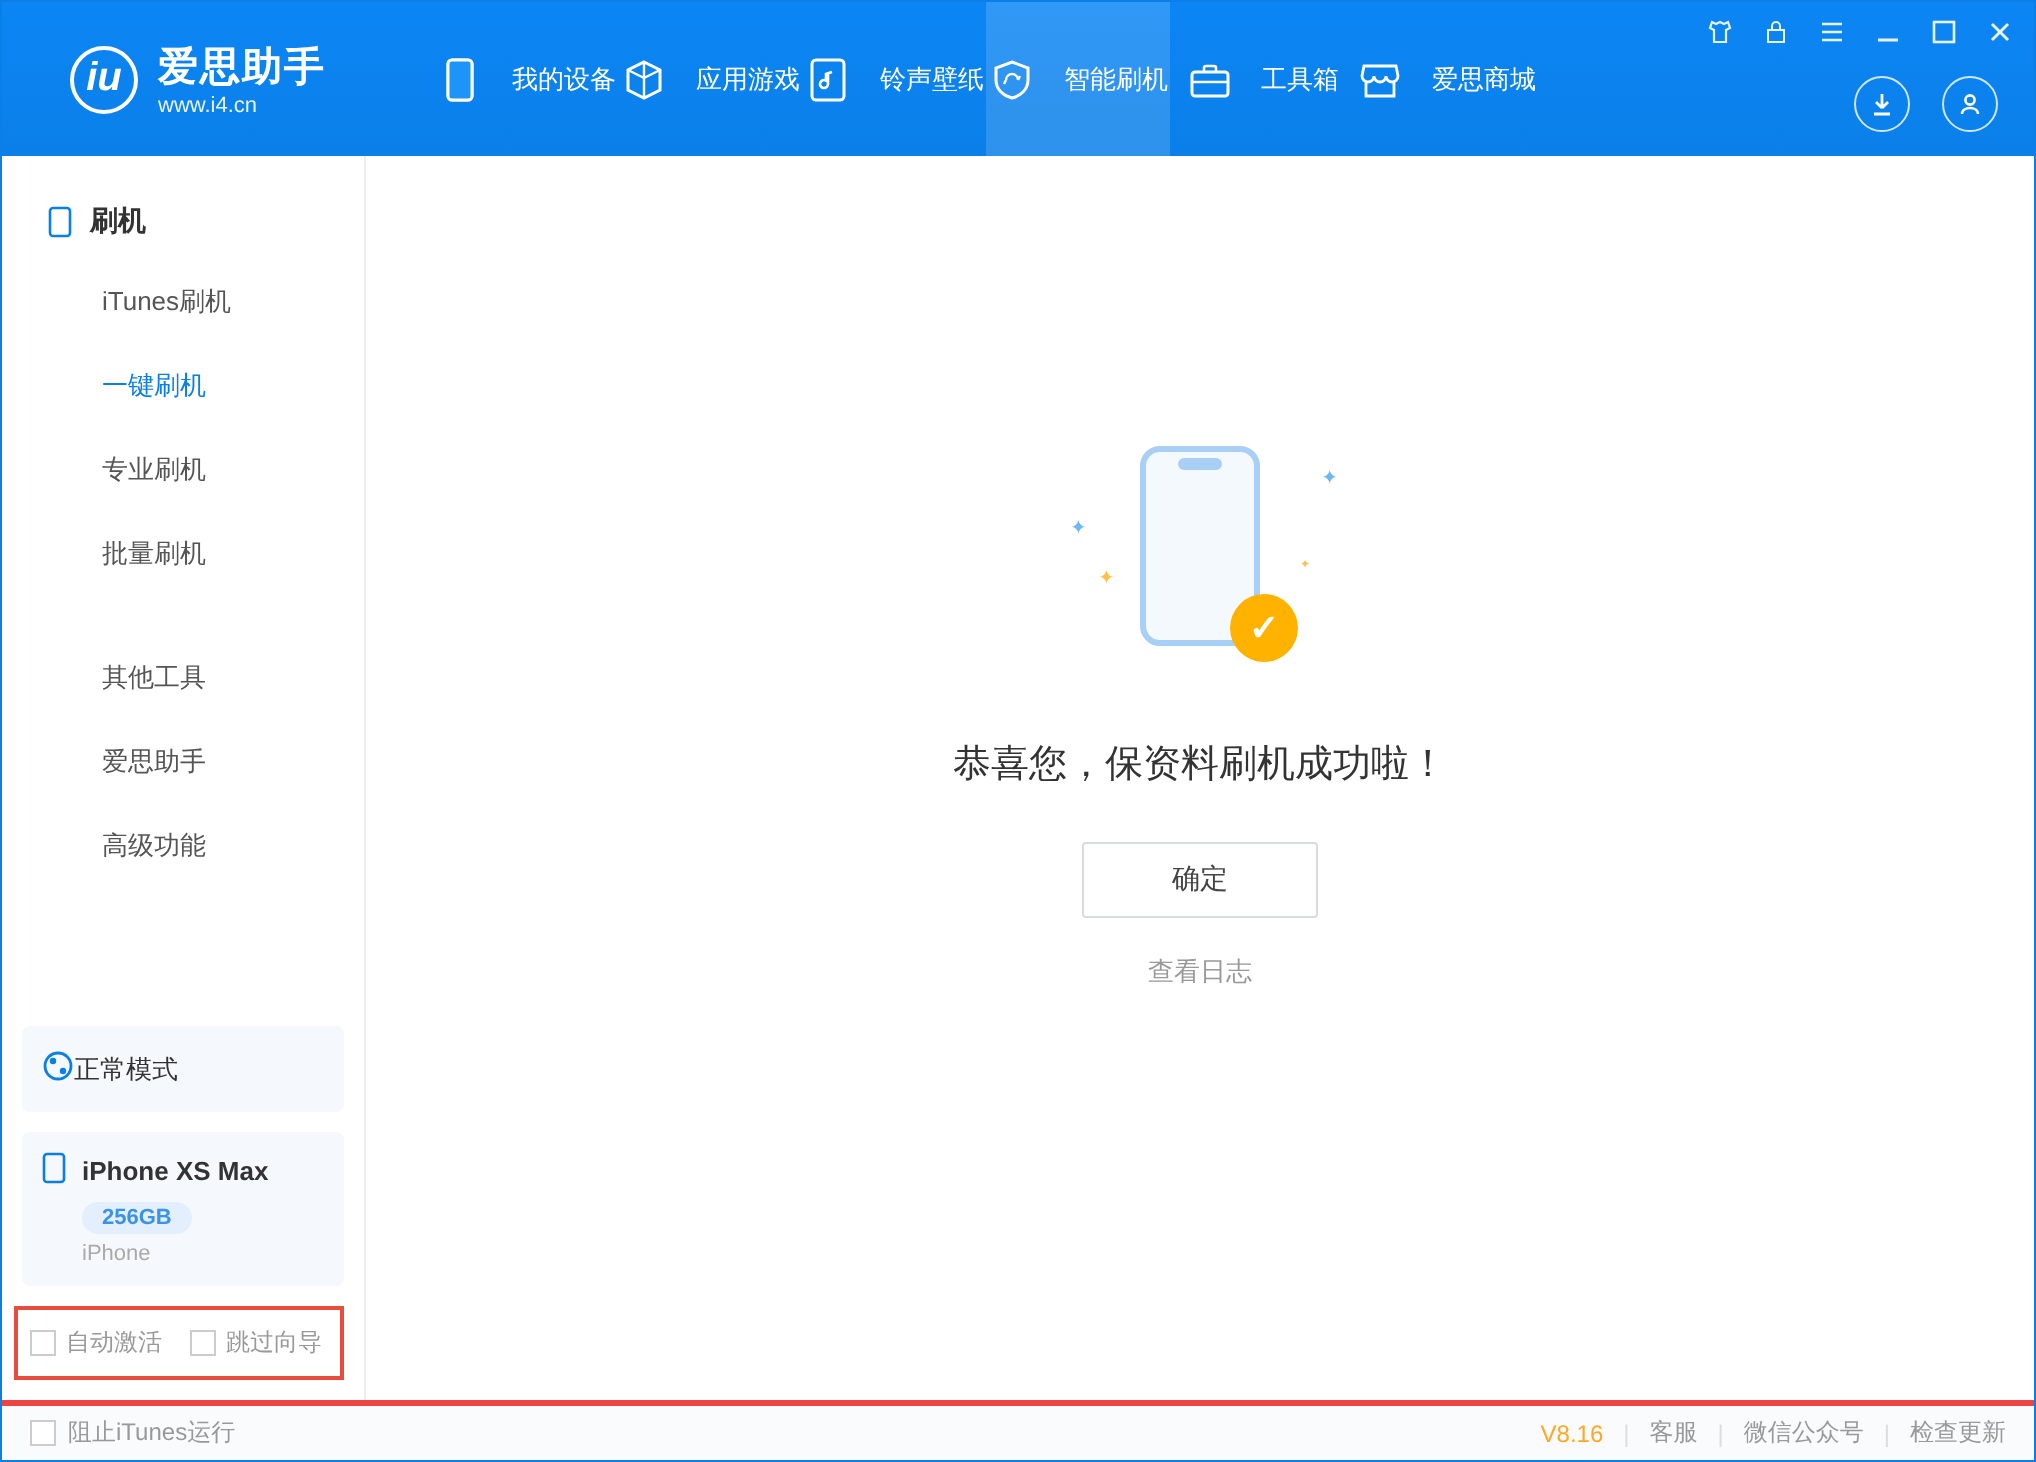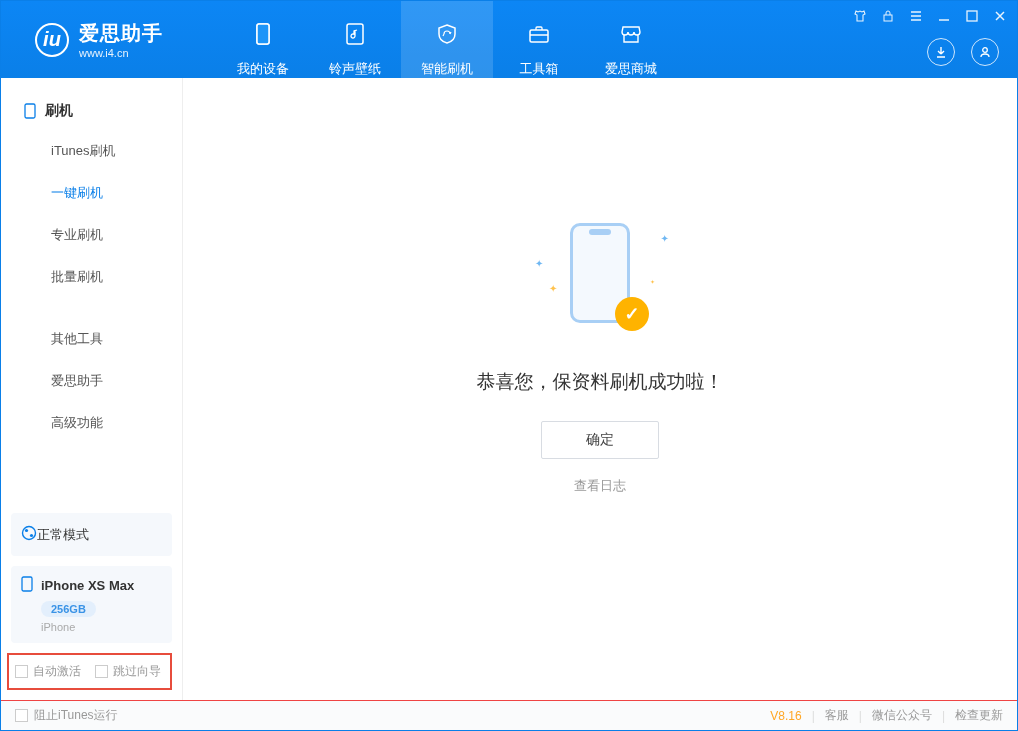--- a/index.html
+++ b/index.html
@@ -7,21 +7,21 @@
 
 
 .header { background: linear-gradient(to bottom, #0c86f5, #0a7fe8); height: 77px; display: flex; align-items: center; color: #fff; position: relative; }
 .logo-area { display: flex; align-items: center; padding: 0 34px; gap: 10px; }
 .logo-circle { width: 34px; height: 34px; border: 2.5px solid #fff; border-radius: 50%; display: flex; align-items: center; justify-content: center; font-weight: bold; font-size: 20px; font-style: italic; }
 .logo-text { display: flex; flex-direction: column; }
 .logo-title { font-size: 20px; font-weight: bold; letter-spacing: 1px; }
 .logo-sub { font-size: 11px; opacity: 0.9; }
 
 .nav-tabs { display: flex; height: 100%; margin-left: 20px; }
-.nav-tab { width: 92px; display: flex; flex-direction: column; align-items: center; justify-content: flex-end; gap: 14px; cursor: pointer; font-size: 13px; }
+.nav-tab { width: 92px; display: flex; flex-direction: row; align-items: center; justify-content: center; gap: 14px; cursor: pointer; font-size: 13px; }
 .nav-tab.active { background: rgba(255,255,255,0.15); }
 .nav-icon { width: 24px; height: 24px; display: flex; align-items: center; justify-content: center; }
 
 .titlebar-icons { position: absolute; right: 8px; top: 6px; display: flex; gap: 10px; align-items: center; }
 .titlebar-icons span { width: 18px; height: 18px; display: flex; align-items: center; justify-content: center; cursor: pointer; opacity: 0.9; }
 
 .header-right-icons { position: absolute; right: 18px; bottom: 12px; display: flex; gap: 16px; }
 .circle-icon { width: 28px; height: 28px; border: 1.5px solid rgba(255,255,255,0.8); border-radius: 50%; display: flex; align-items: center; justify-content: center; cursor: pointer; }
 
 
@@ -54,21 +54,21 @@
 .sparkle.s1 { left: -20px; top: 35px; color: #6fb7f2; }
 .sparkle.s2 { left: -6px; top: 60px; color: #ffc24d; }
 .sparkle.s3 { right: -24px; top: 10px; color: #6fb7f2; }
 .sparkle.s4 { right: -10px; top: 55px; color: #ffc24d; font-size: 6px; }
 
 .success-text { font-size: 19px; color: #333; margin-top: 36px; }
 .ok-btn { margin-top: 26px; padding: 9px 44px; border: 1px solid #d8dce2; background: #fff; font-size: 14px; color: #444; cursor: pointer; border-radius: 2px; }
 .log-link { margin-top: 18px; font-size: 13px; color: #999; cursor: pointer; }
 
 
-.footer { height: 30px; background: #fafbfc; border-top: 1px solid #ef4444; display: flex; align-items: center; padding: 0 14px; font-size: 12px; color: #999; }
+.footer { height: 30px; background: #fafbfc; border-top: 3px solid #ef4444; display: flex; align-items: center; padding: 0 14px; font-size: 12px; color: #999; }
 .footer-left { display: flex; align-items: center; gap: 6px; cursor: pointer; }
 .footer-right { margin-left: auto; display: flex; align-items: center; gap: 10px; }
 .footer-right span { cursor: pointer; }
 .footer-sep { color: #ddd; }
 .version { color: #ffa726; }
 </style>
 </head>
 <body>
 
 <div class="header">
@@ -83,20 +83,29 @@
   <div class="nav-tabs">
     <div class="nav-tab">
       <span class="nav-icon">
           <svg width="20" height="24" viewBox="0 0 20 24">
             <rect x="4" y="2" width="12" height="20" rx="2" fill="none" stroke="#fff" stroke-width="1.5"></rect>
             <rect x="4" y="2" width="12" height="20" rx="2" fill="#1d95f8"></rect>
             <rect x="4" y="2" width="12" height="20" rx="2" fill="none" stroke="#fff" stroke-width="1.5"></rect>
           </svg>
         </span>
       <span>我的设备</span>
+    </div>
+    <div class="nav-tab">
+      <span class="nav-icon">
+          <svg width="24" height="24" viewBox="0 0 24 24">
+            <path d="M12 3l8 4v10l-8 4-8-4V7z" fill="none" stroke="#fff" stroke-width="1.5"></path>
+            <path d="M12 3v18M4 7l8 4 8-4" fill="none" stroke="#fff" stroke-width="1.2"></path>
+          </svg>
+        </span>
+      <span>应用游戏</span>
     </div>
     <div class="nav-tab">
       <span class="nav-icon">
           <svg width="22" height="24" viewBox="0 0 22 24">
             <rect x="3" y="2" width="16" height="20" rx="2" fill="none" stroke="#fff" stroke-width="1.5"></rect>
             <path d="M11 8v6a2 2 0 11-1-1.7V9l3-1" fill="none" stroke="#fff" stroke-width="1.3"></path>
           </svg>
         </span>
       <span>铃声壁纸</span>
     </div>

